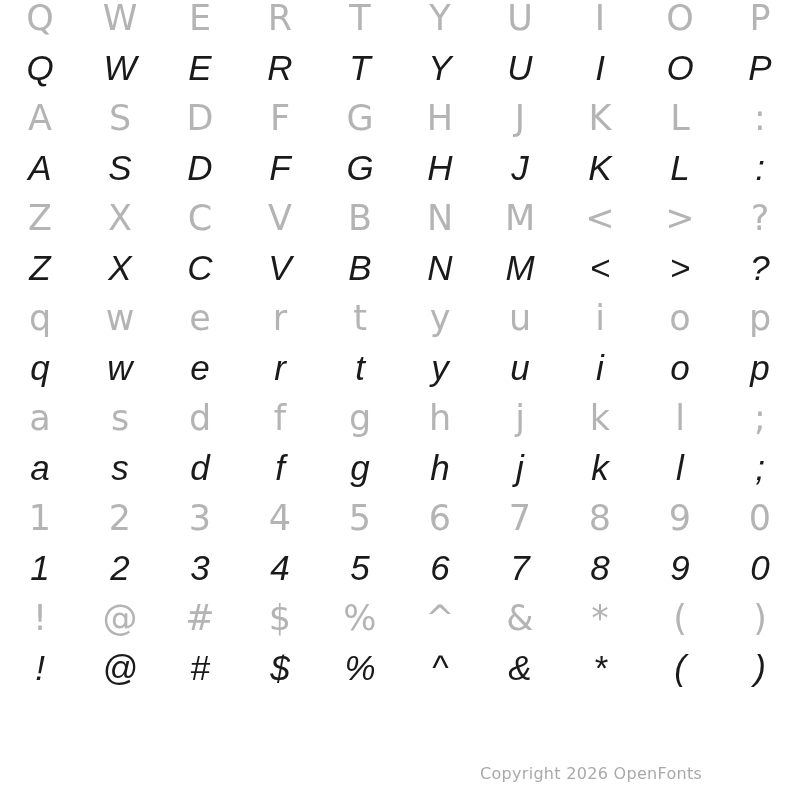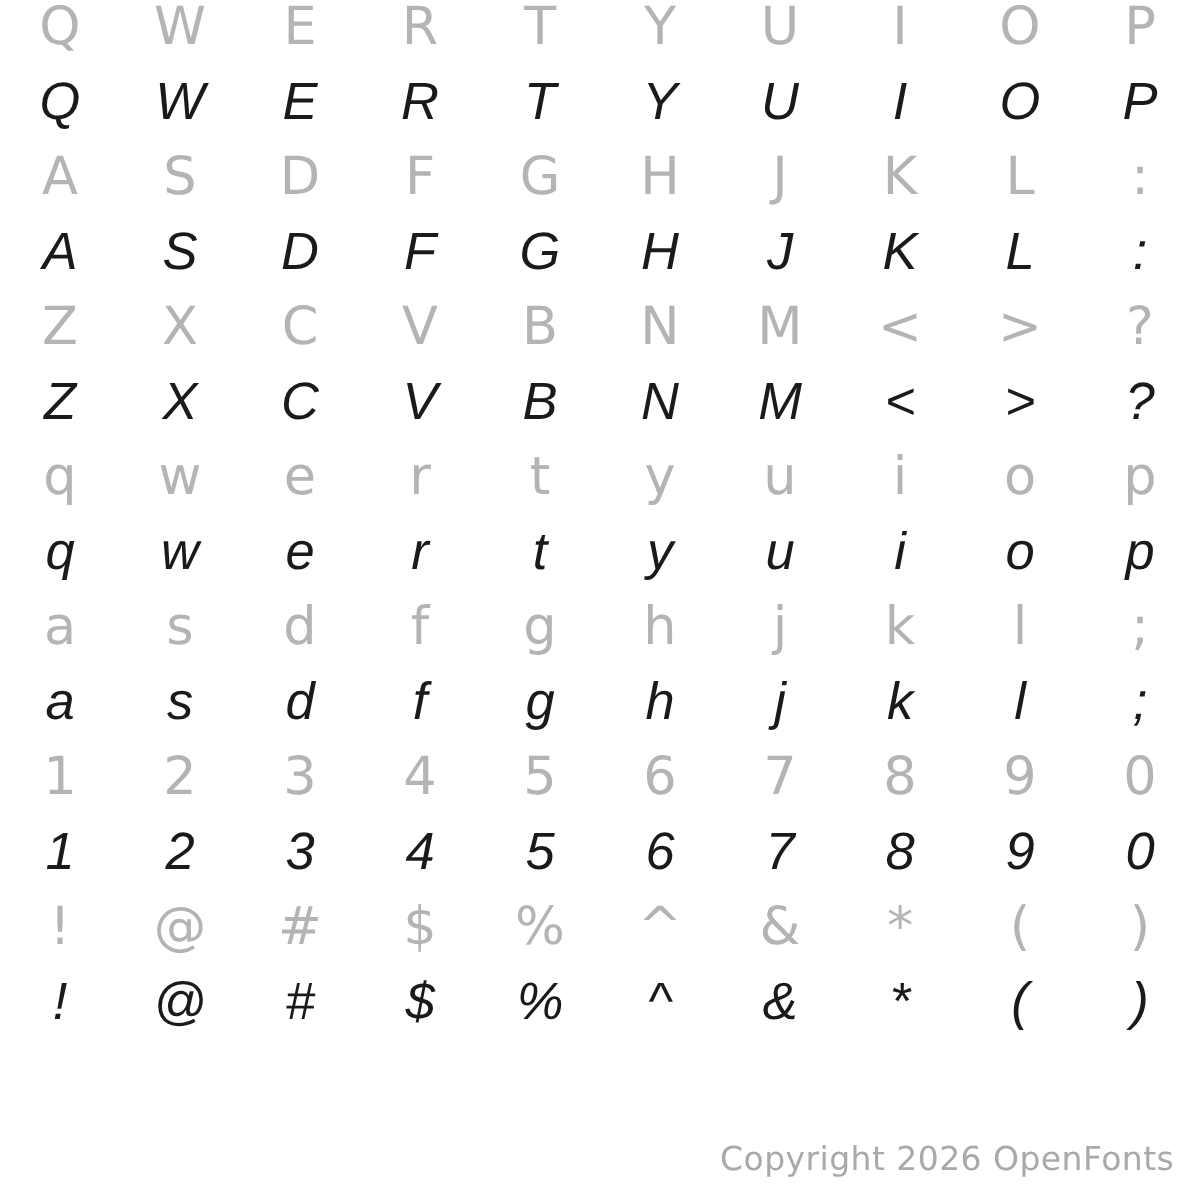--- a/index.html
+++ b/index.html
@@ -46,21 +46,21 @@
     font-family: "Liberation Sans", "DejaVu Sans", sans-serif;
     font-style: italic;
     font-weight: 400;
     color: var(--italic-color, #1a1a1a);
   }
   .copyright {
     position: absolute;
     top: 762px;
     left: 480px;
     font-family: "DejaVu Sans", "Liberation Sans", sans-serif;
-    font-size: 22px;
+    font-size: 16px;
     line-height: 24px;
     letter-spacing: 0.3px;
     color: var(--footer-color, #a9a9a9);
     white-space: nowrap;
   }
 </style>
 </head>
 <body style="background: rgb(255, 255, 255);">
 
 <div class="stage">

